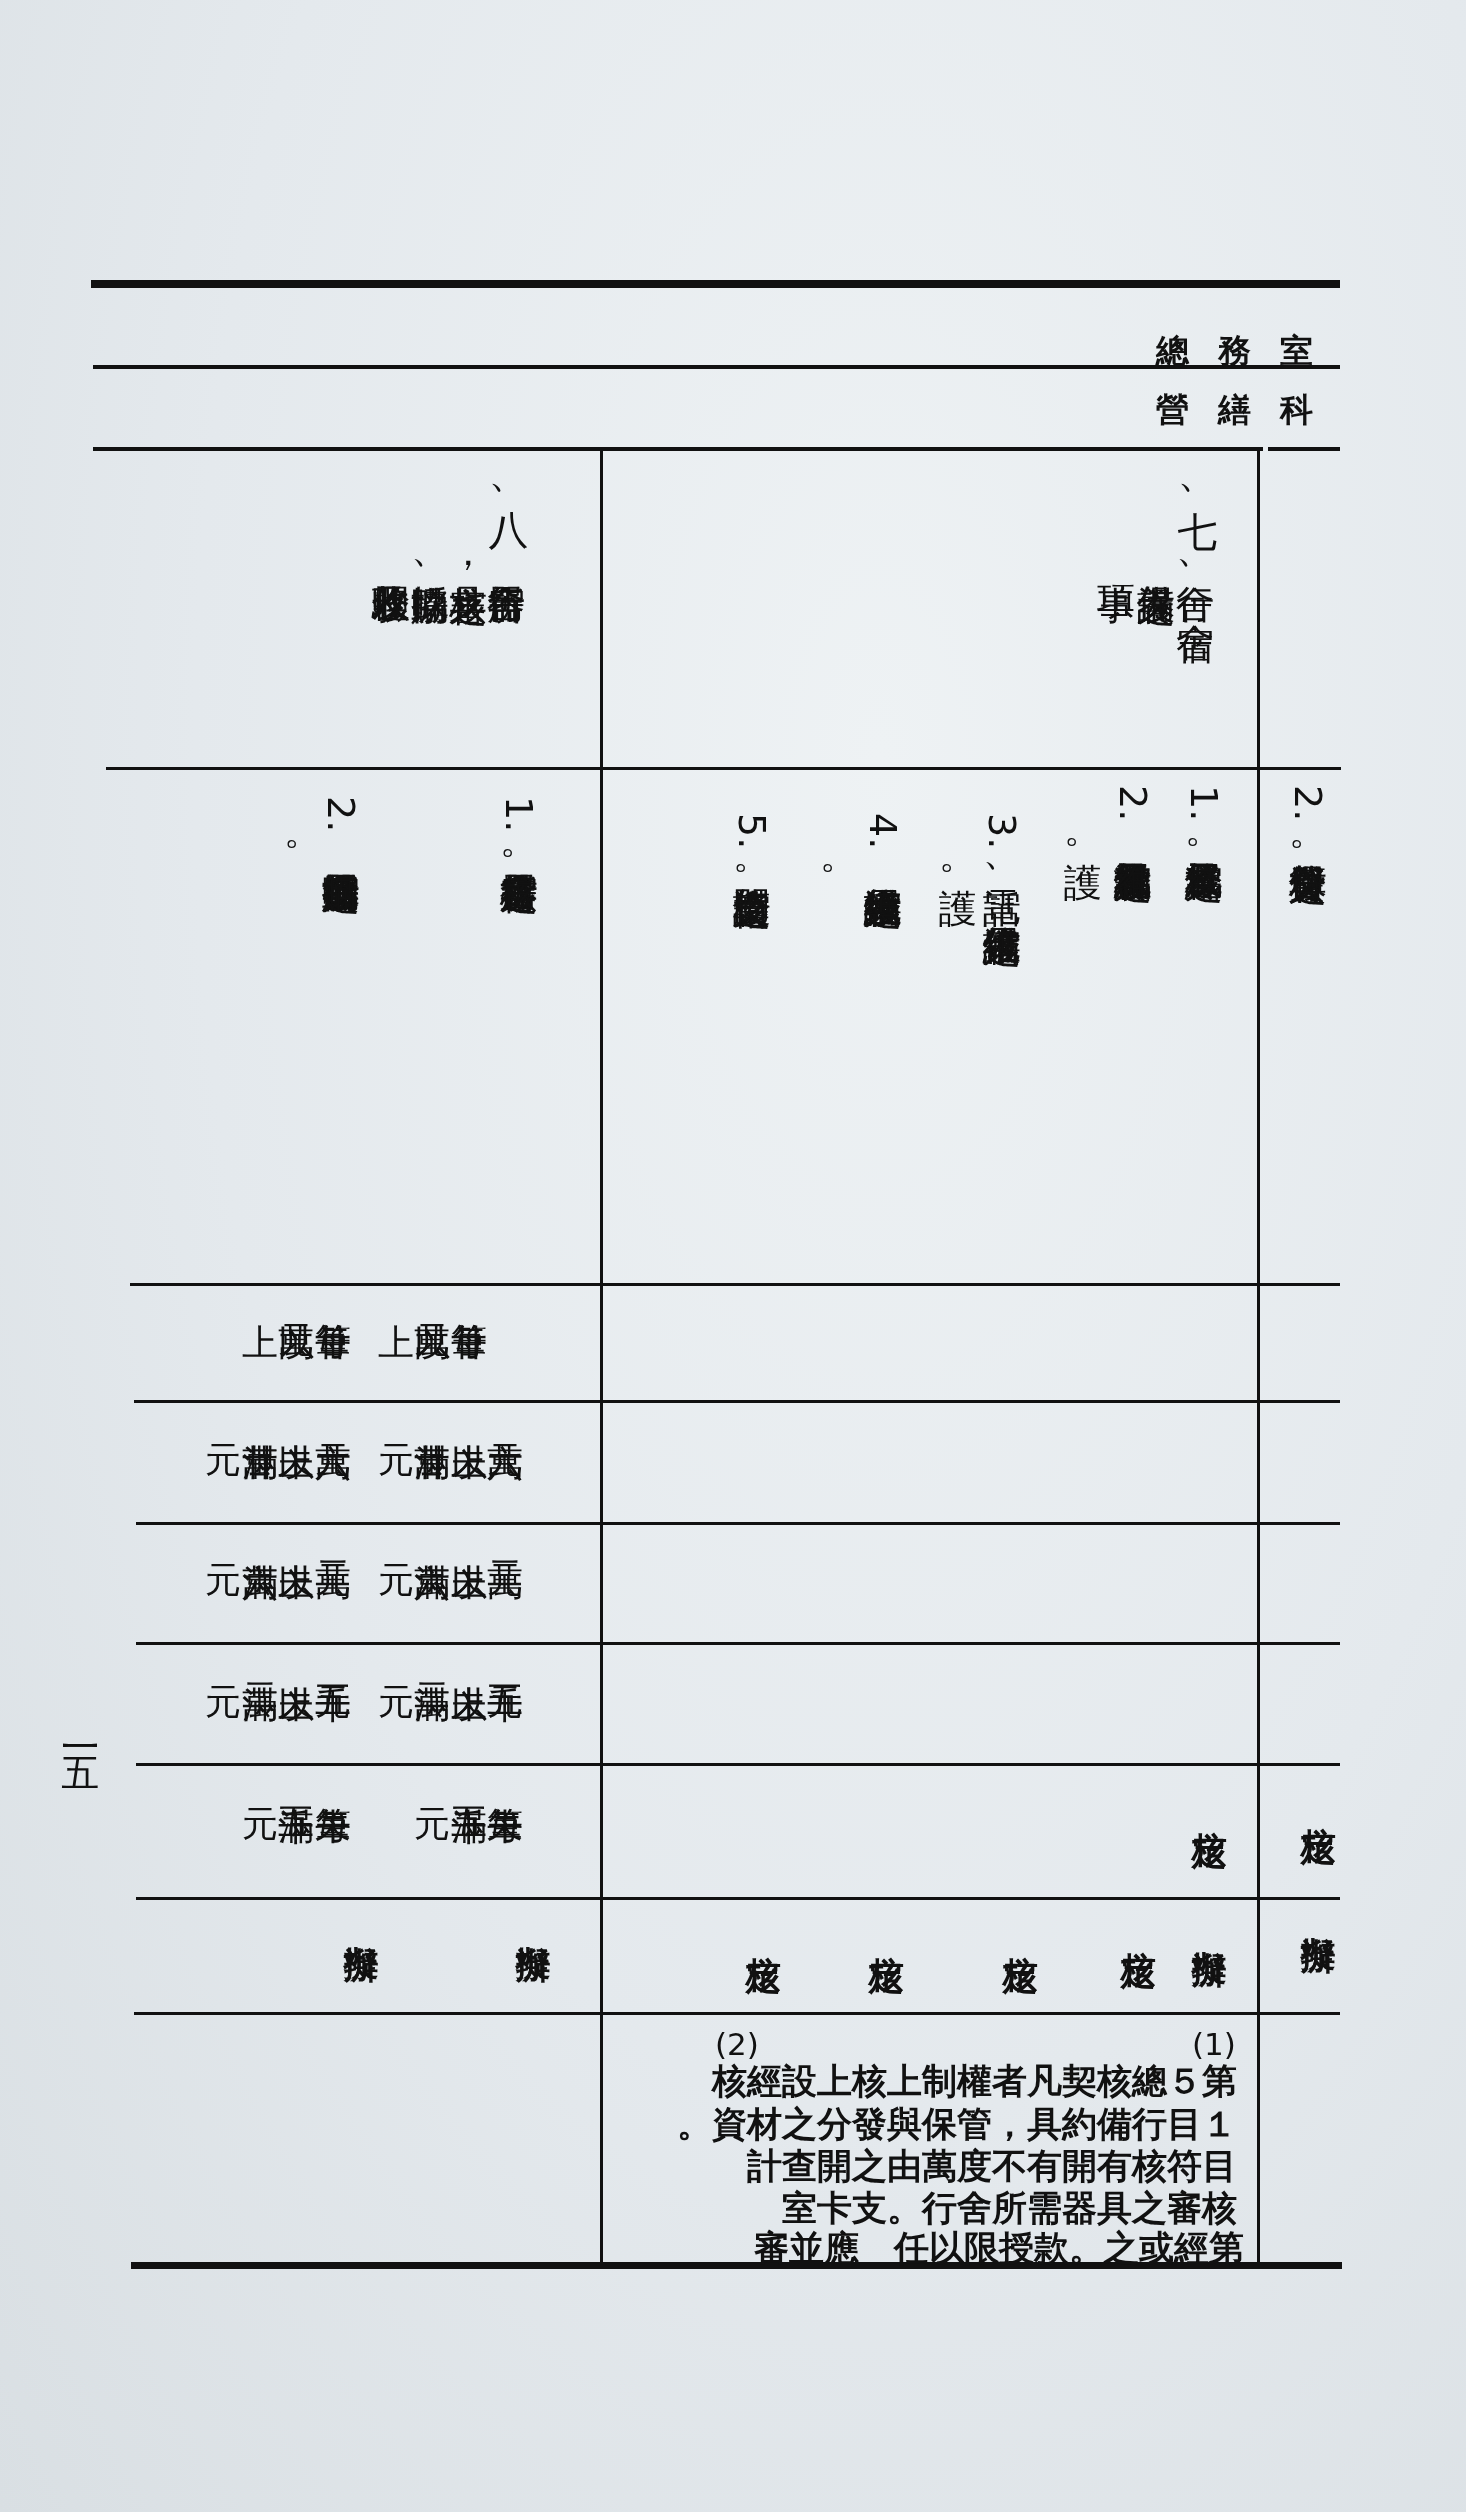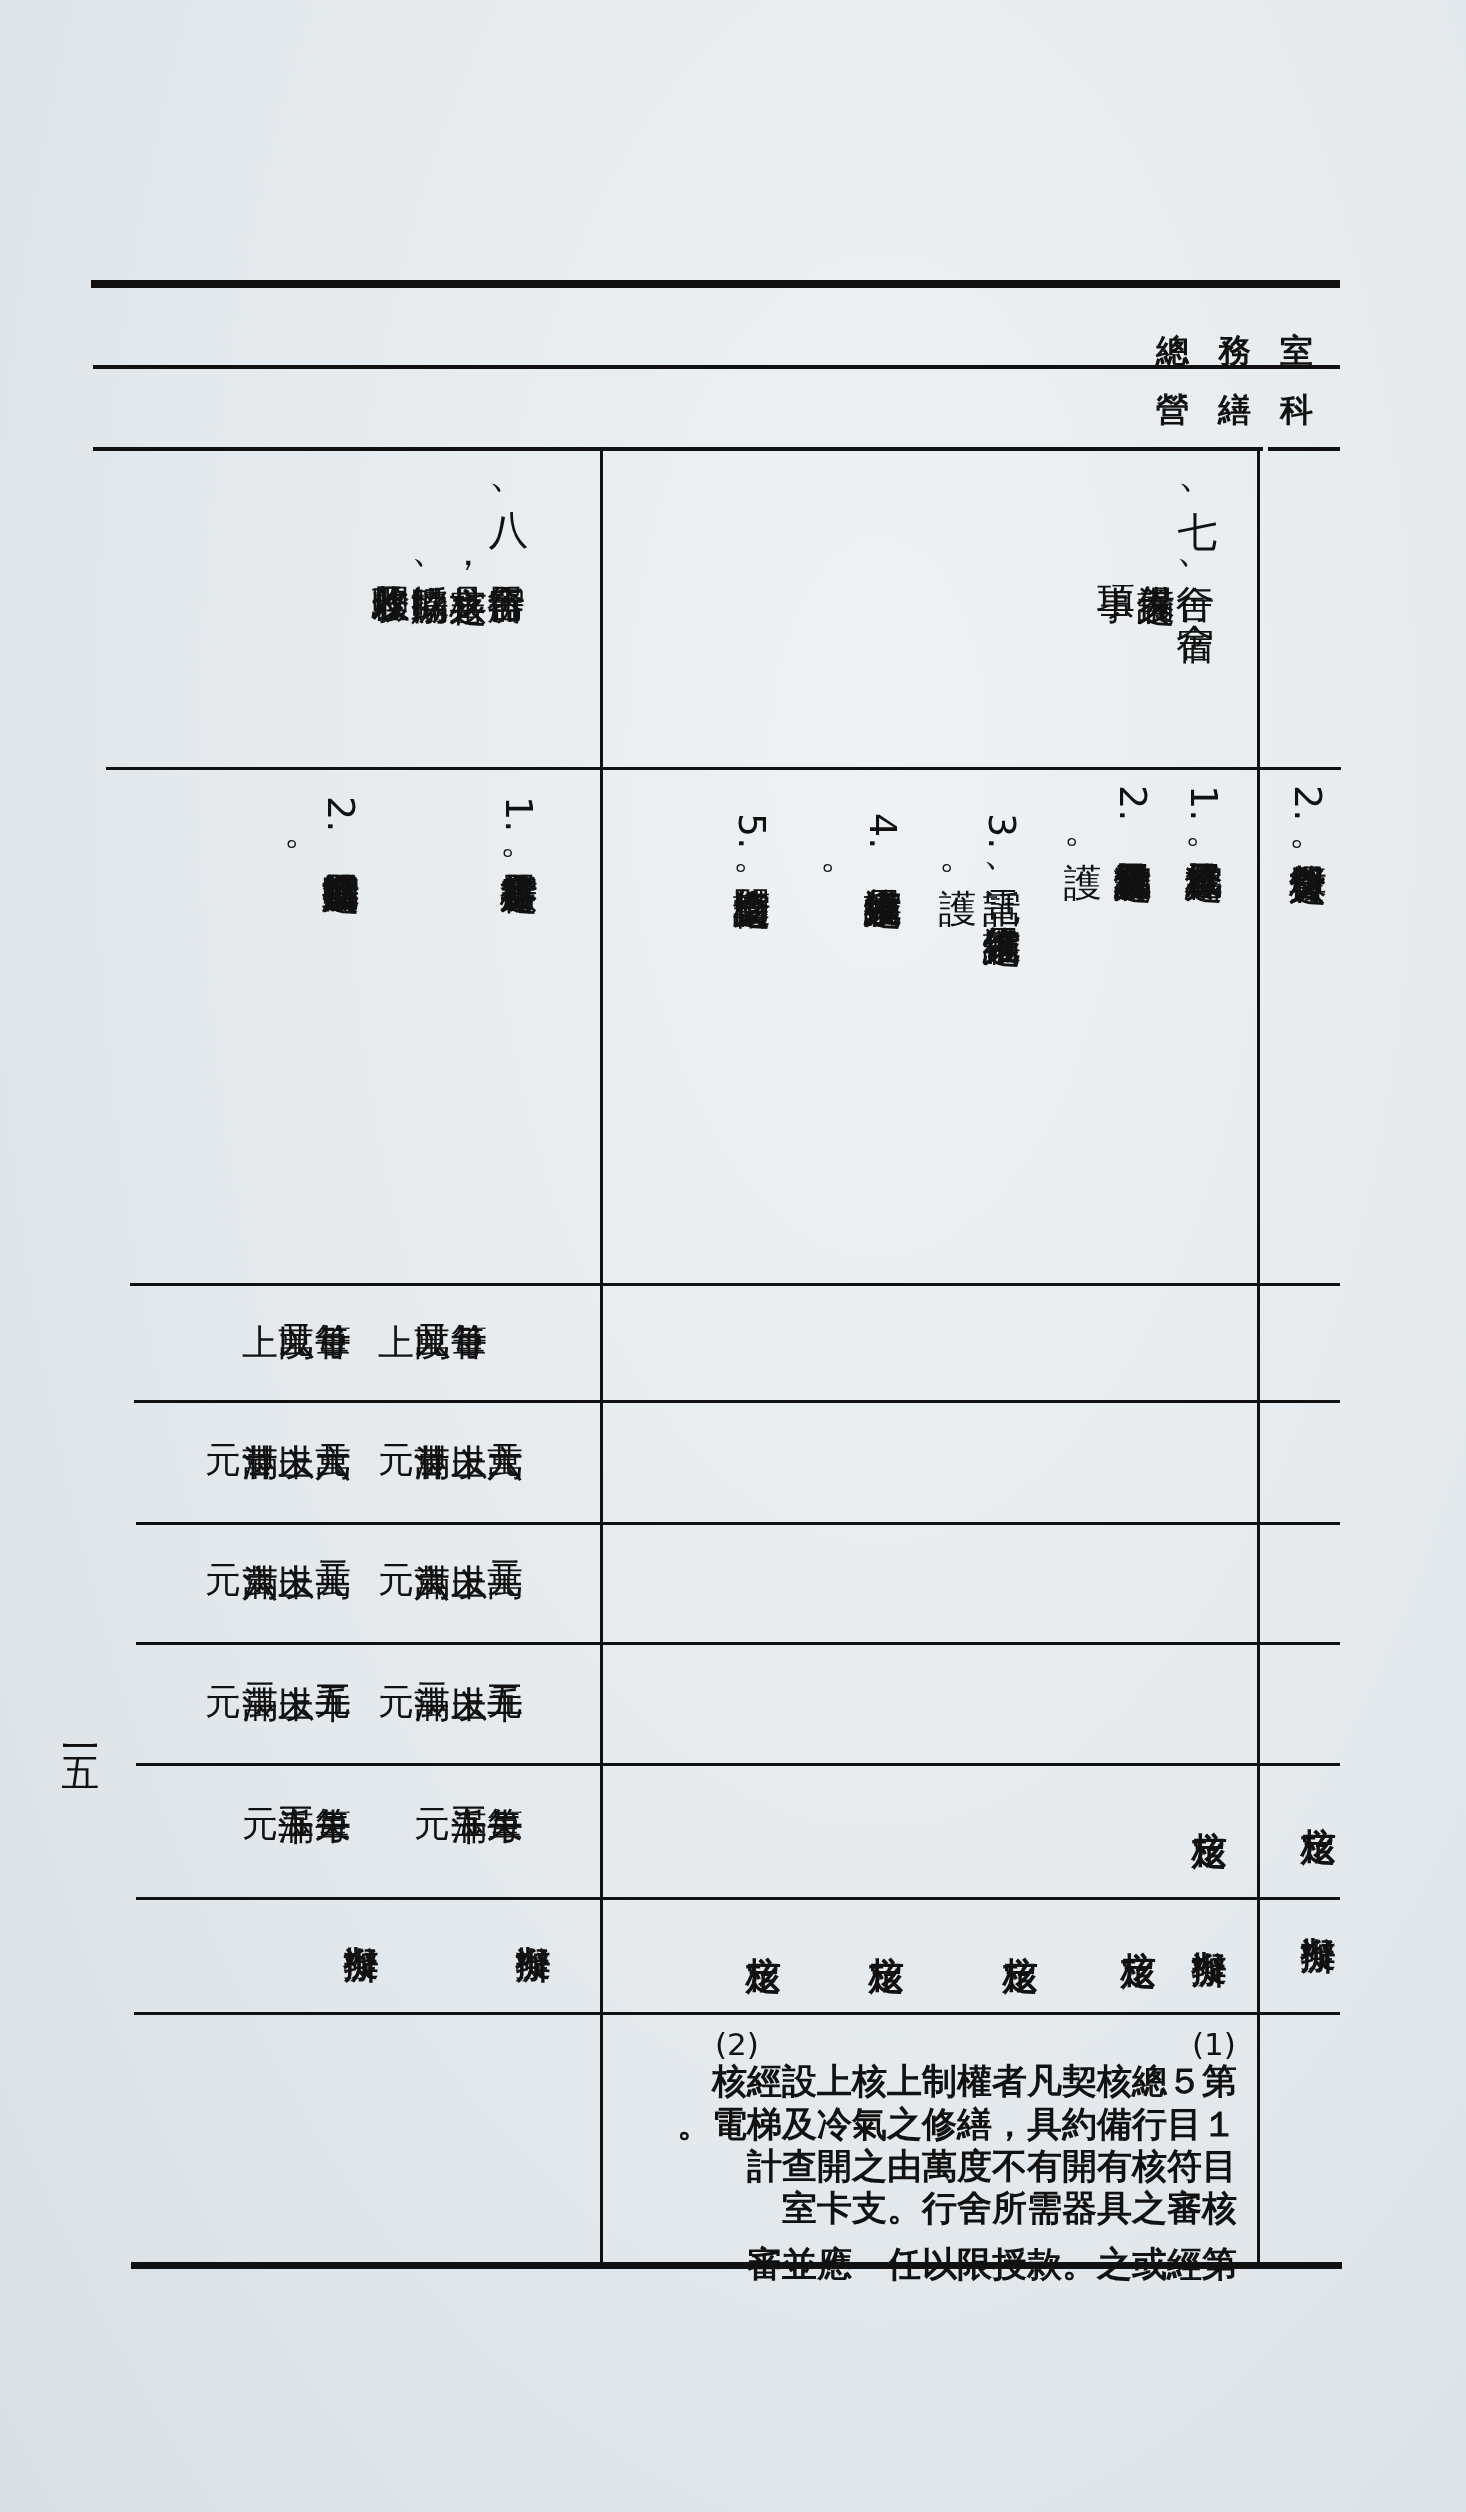--- a/index.html
+++ b/index.html
@@ -138,19 +138,19 @@
 <div class="amt" style="left:315px;top:1779px;">每筆未</div>
 <div class="amt" style="left:278px;top:1779px;">滿五千</div>
 <div class="amt" style="left:242px;top:1779px;">元</div>
 
 <div class="sig" style="left:513px;top:1918px;">擬辦</div>
 <div class="sig" style="left:341px;top:1918px;">擬辦</div>
 
 <div class="noteidx" style="left:1192px;top:2026px;">(1)</div>
 <div class="noteidx" style="left:715px;top:2026px;">(2)</div>
 <div class="notes" style="right:230px;top:2060px;">核經設上核上制權者凡契核總５第</div>
-<div class="notes" style="right:230px;top:2103px;">。電梯及冷氣之修繕，具約備行目１</div>
+<div class="notes" style="right:230px;top:2103px;">。資材之分發與保管，具約備行目１</div>
 <div class="notes" style="right:230px;top:2145px;">計查開之由萬度不有開有核符目</div>
 <div class="notes" style="right:230px;top:2187px;">室卡支。行舍所需器具之審核</div>
-<div class="notes" style="right:230px;top:2227px;margin-top:16px;">審並應　任以限授款。之或經第</div>
+<div class="notes" style="right:223px;top:2227px;">審並應　任以限授款。之或經第</div>
 
 <div class="pageno" style="left:53px;top:1727px;">一一五</div>
 
 
 </body></html>

